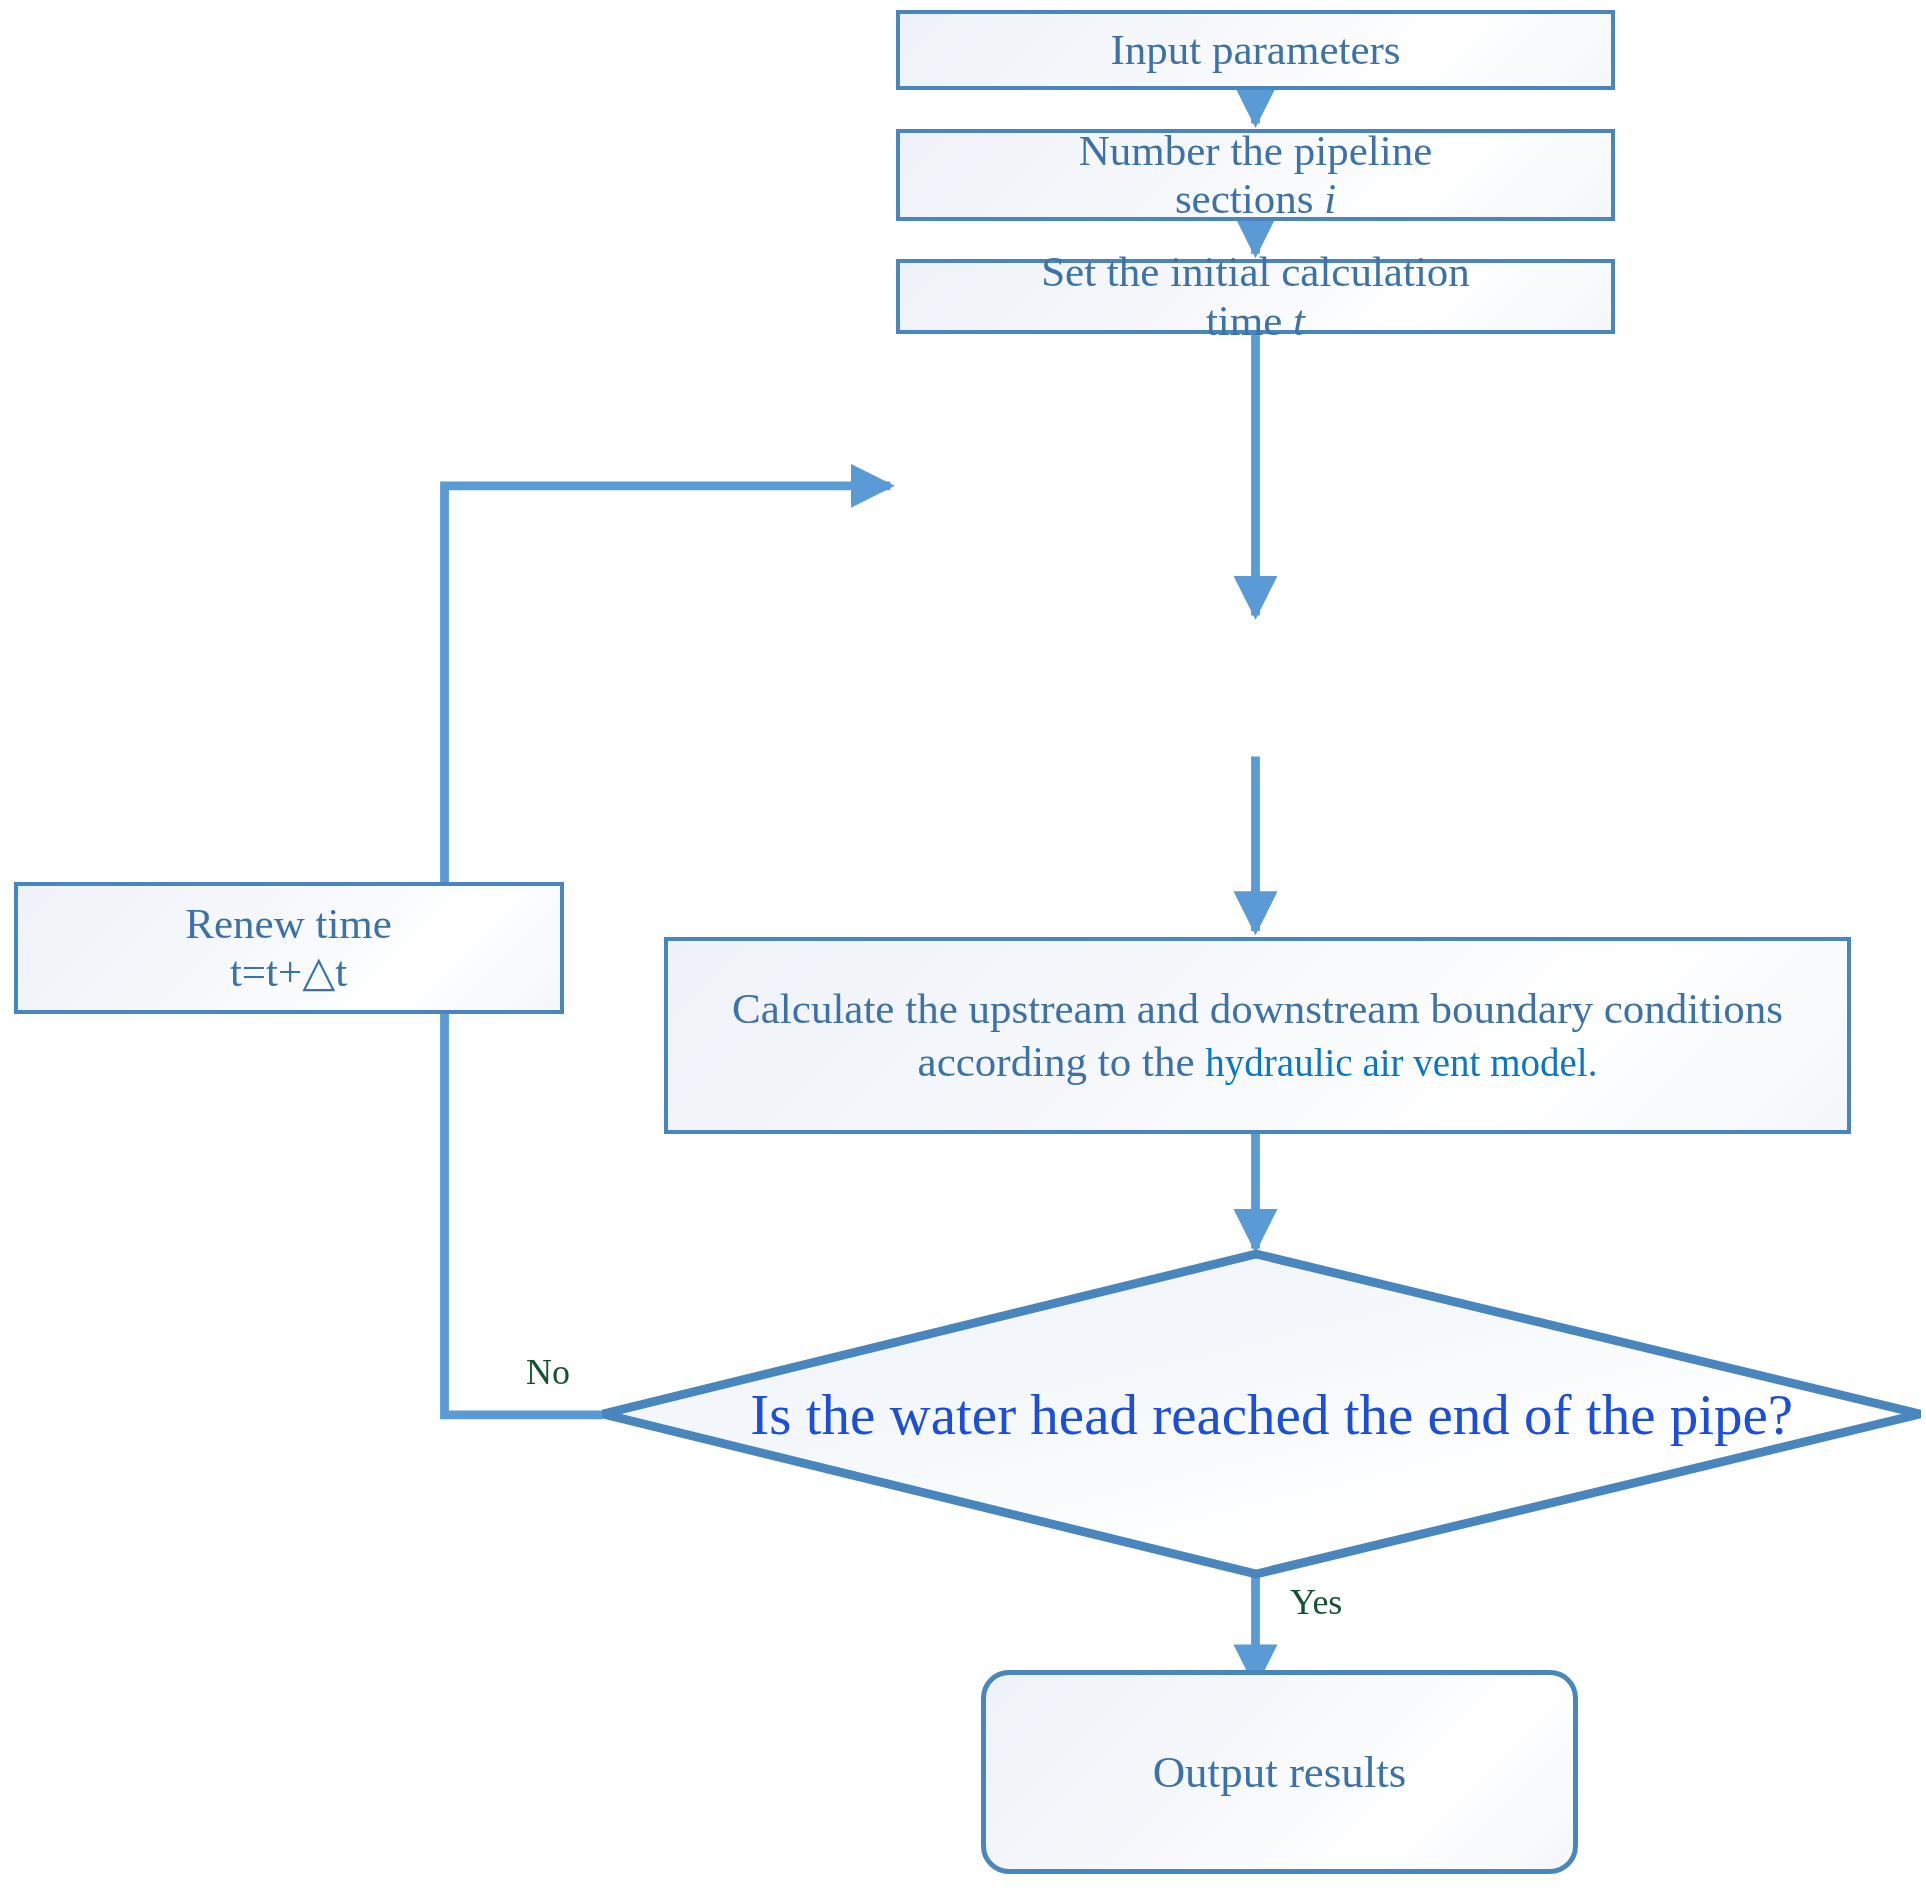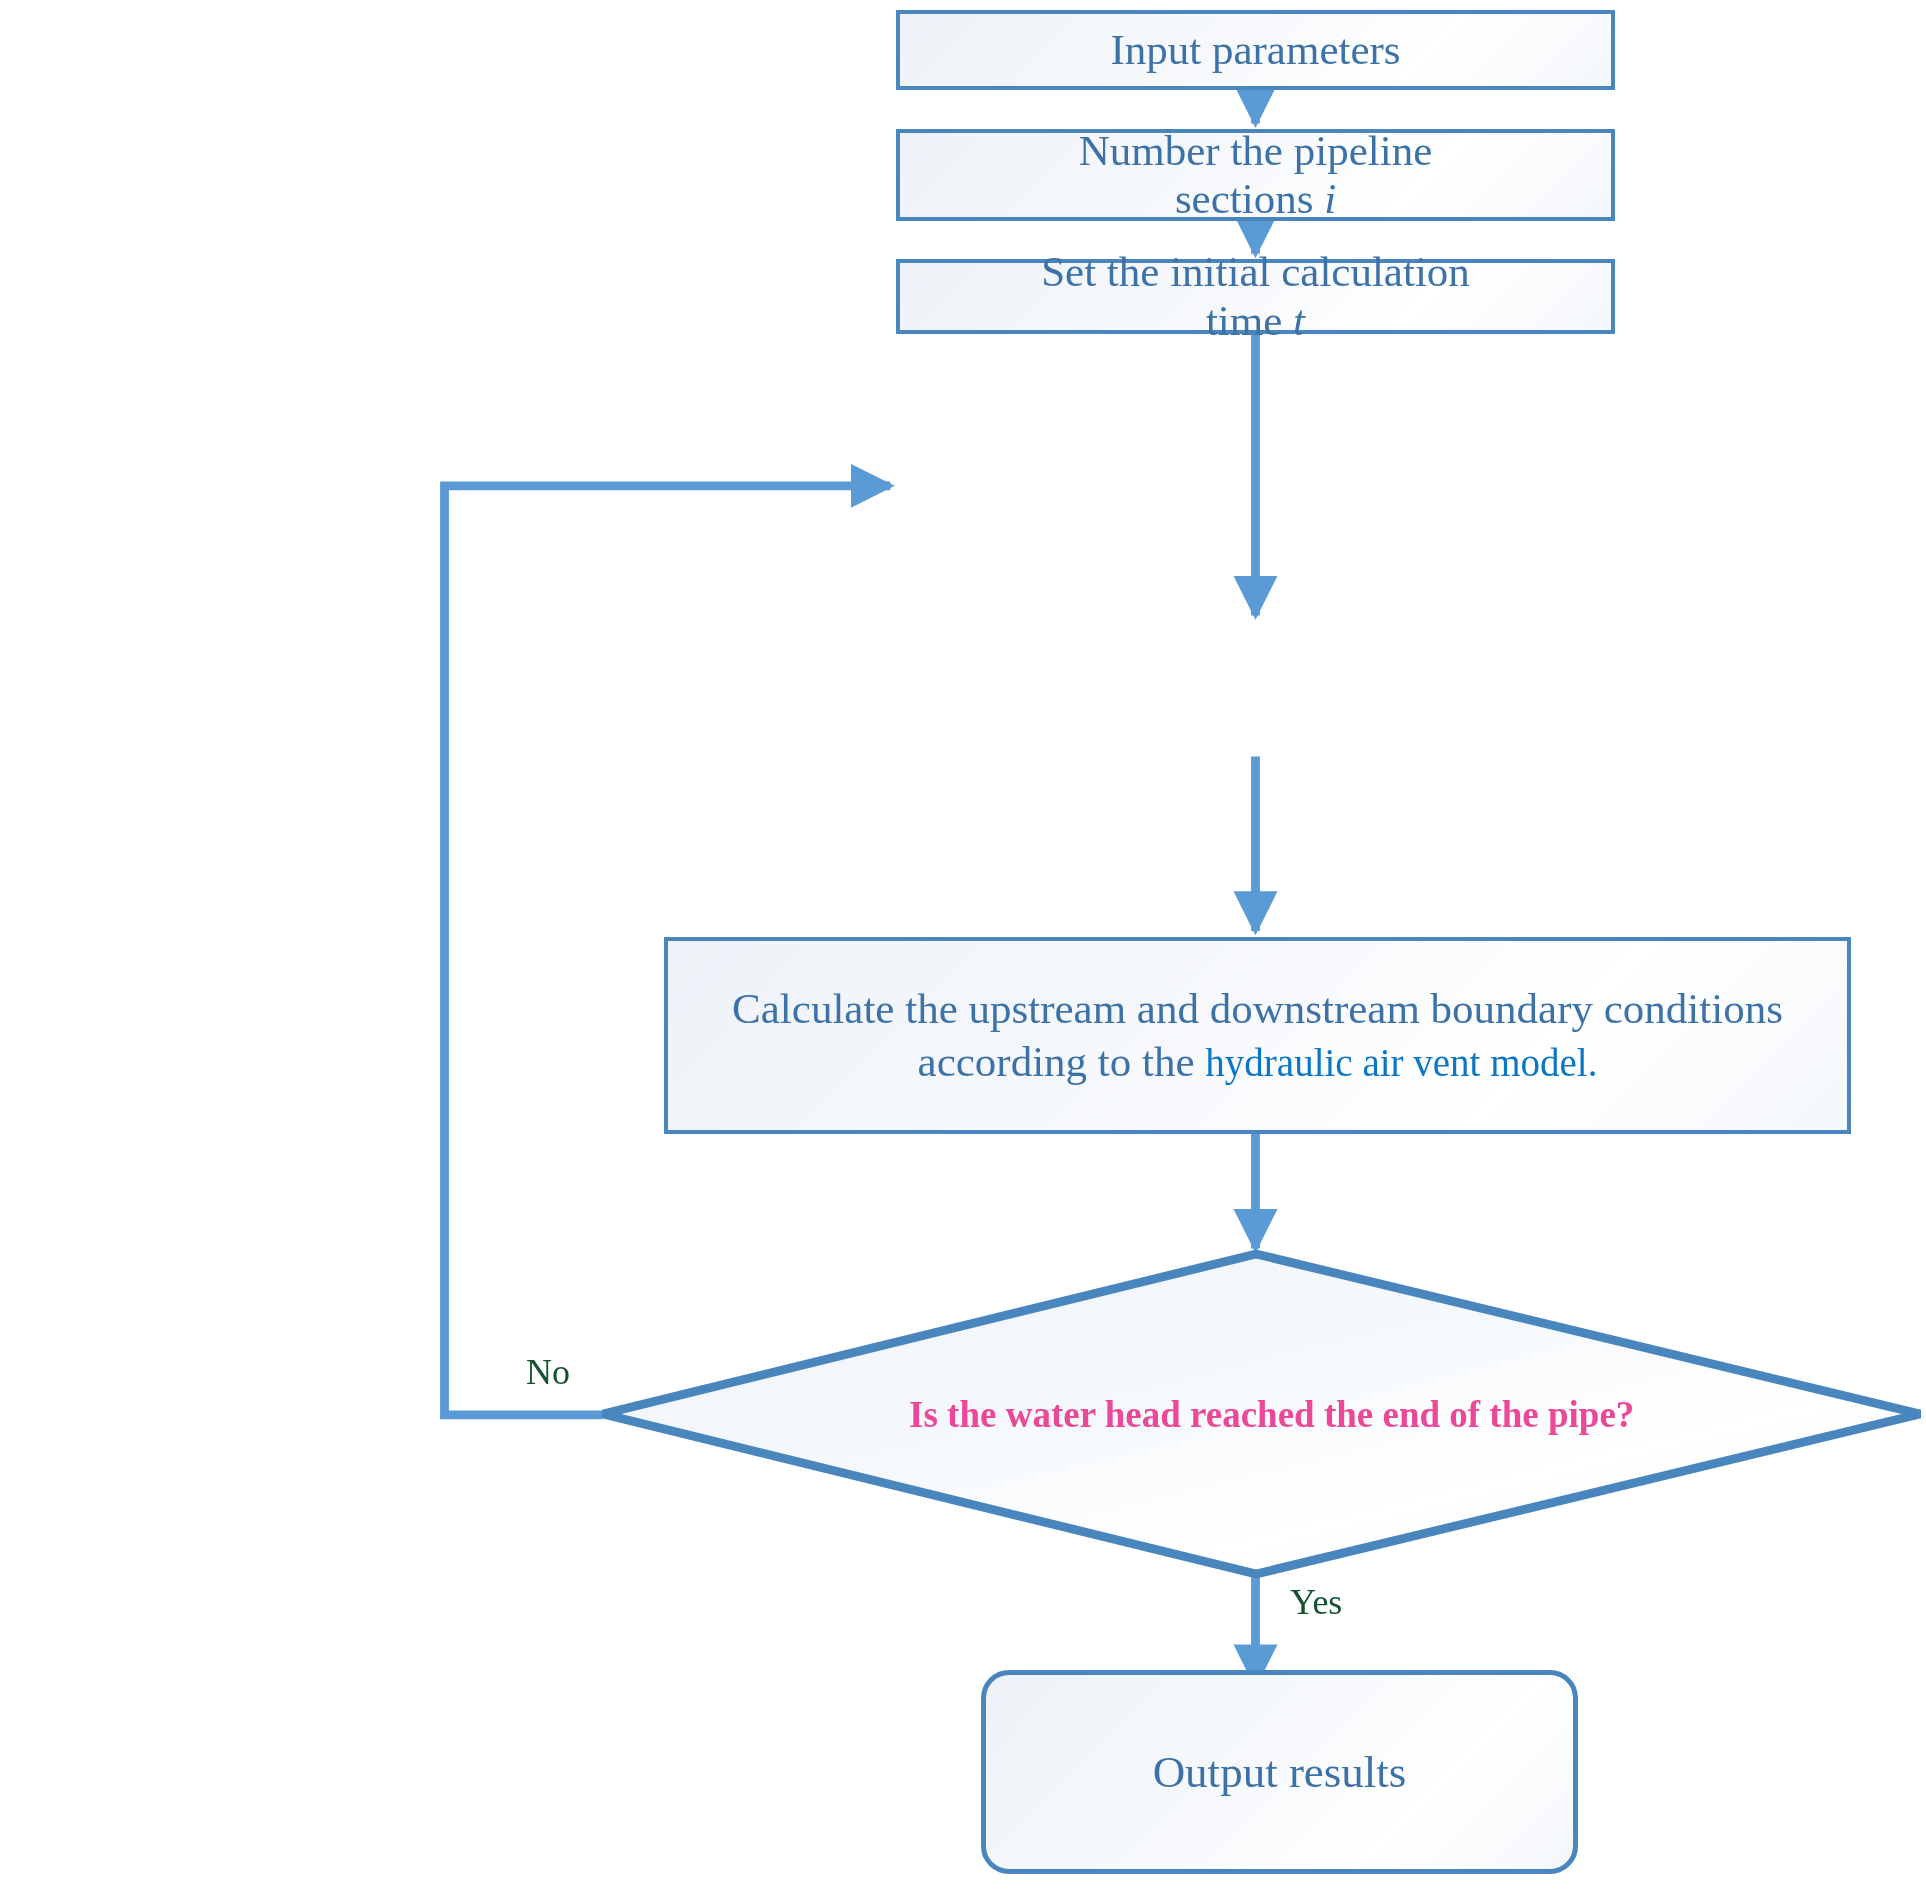--- a/index.html
+++ b/index.html
@@ -74,26 +74,25 @@
     width: 1317px;
     height: 320px;
   }
   #n-decision svg { display: block; width: 100%; height: 100%; overflow: visible; }
   #n-decision .dec-label {
     position: absolute;
     left: 0; top: 0; width: 100%; height: 100%;
     display: flex;
     align-items: center;
     justify-content: center;
-    color: #ec4899;
-    font-size: 37px;
+    color: #1d4ed8;
+    font-size: 57px;
     pointer-events: none;
     padding-left: 20.4px;
     box-sizing: border-box;
-    font-weight: bold;
   }
 
   
   #connectors {
     position: absolute;
     left: 0; top: 0;
     width: 1926px; height: 1902px;
     pointer-events: none;
   }
 
@@ -152,20 +151,26 @@
     </span>
   </div>
 
 
   <div class="node" id="n-boundary">
     <span class="txt">
       <span>Calculate the upstream and downstream boundary conditions according to the </span><span class="accent-run">hydraulic air vent model.</span>
     </span>
   </div>
 
+  <div class="node" id="n-renew">
+    <span class="txt">
+      <span>Renew time</span><br>
+      <span>t=t+△t</span>
+    </span>
+  </div>
 
   <div id="n-decision">
     <svg viewBox="0 0 1940 472" preserveAspectRatio="none" xmlns="http://www.w3.org/2000/svg">
       <defs>
         <linearGradient id="decGrad" x1="0" y1="0" x2="1" y2="1">
           <stop offset="0%" stop-color="#eef2f8"></stop>
           <stop offset="45%" stop-color="#f6f9fc"></stop>
           <stop offset="70%" stop-color="#ffffff"></stop>
           <stop offset="100%" stop-color="#f3f6fb"></stop>
         </linearGradient>

